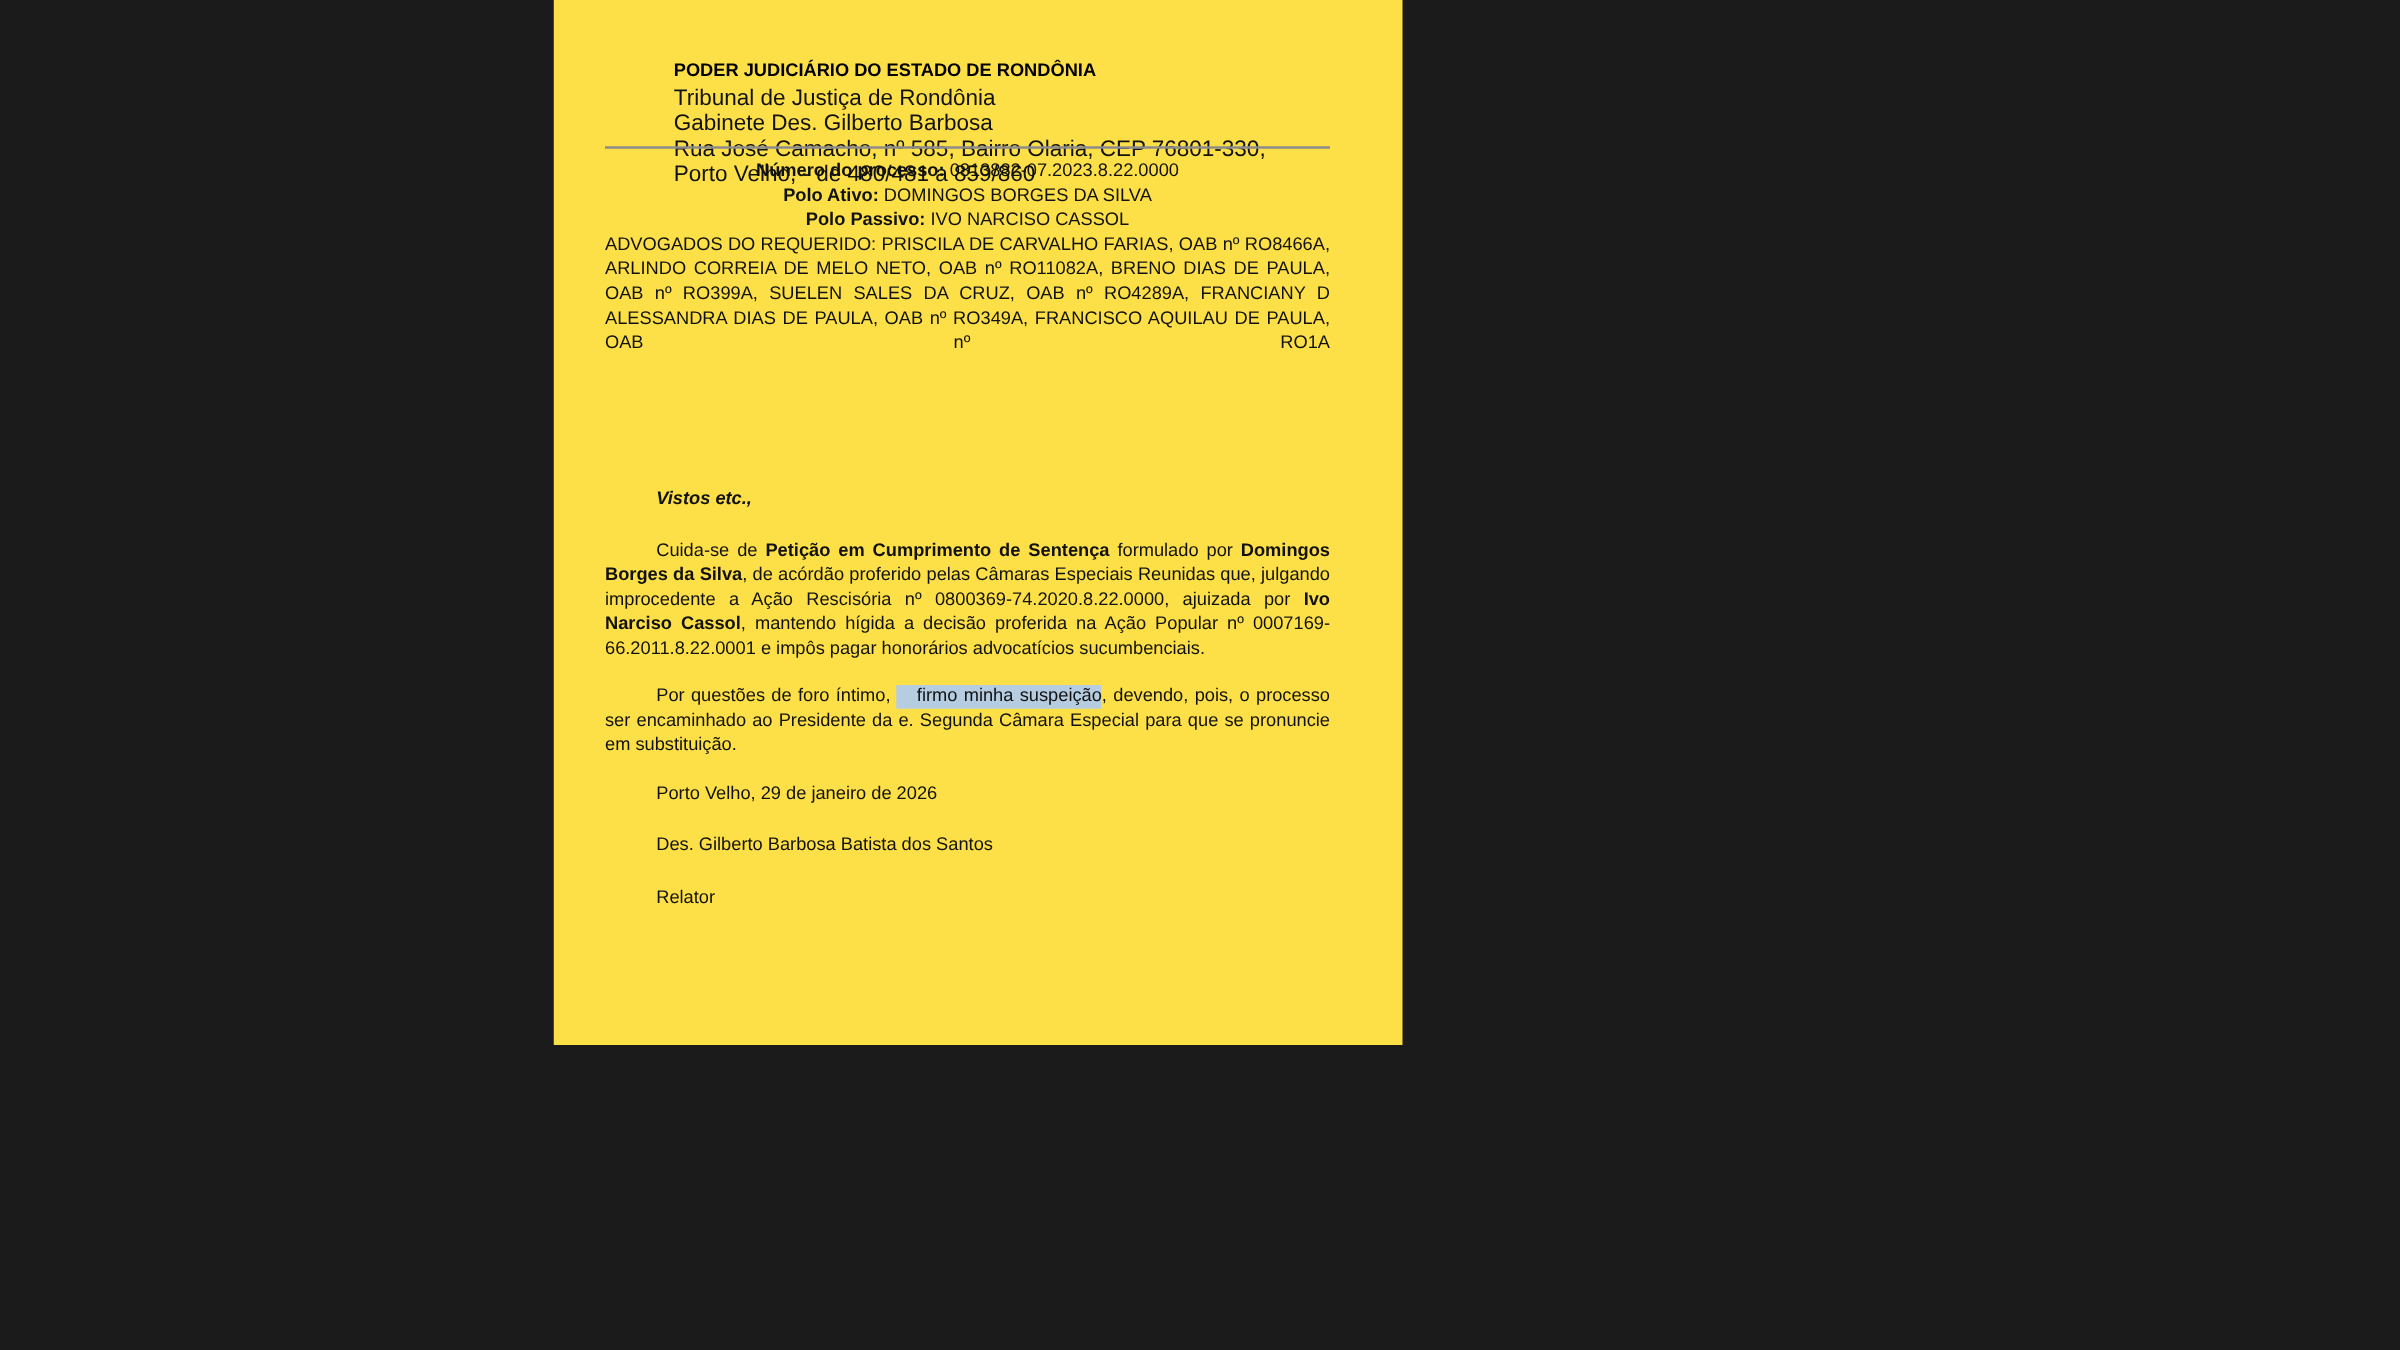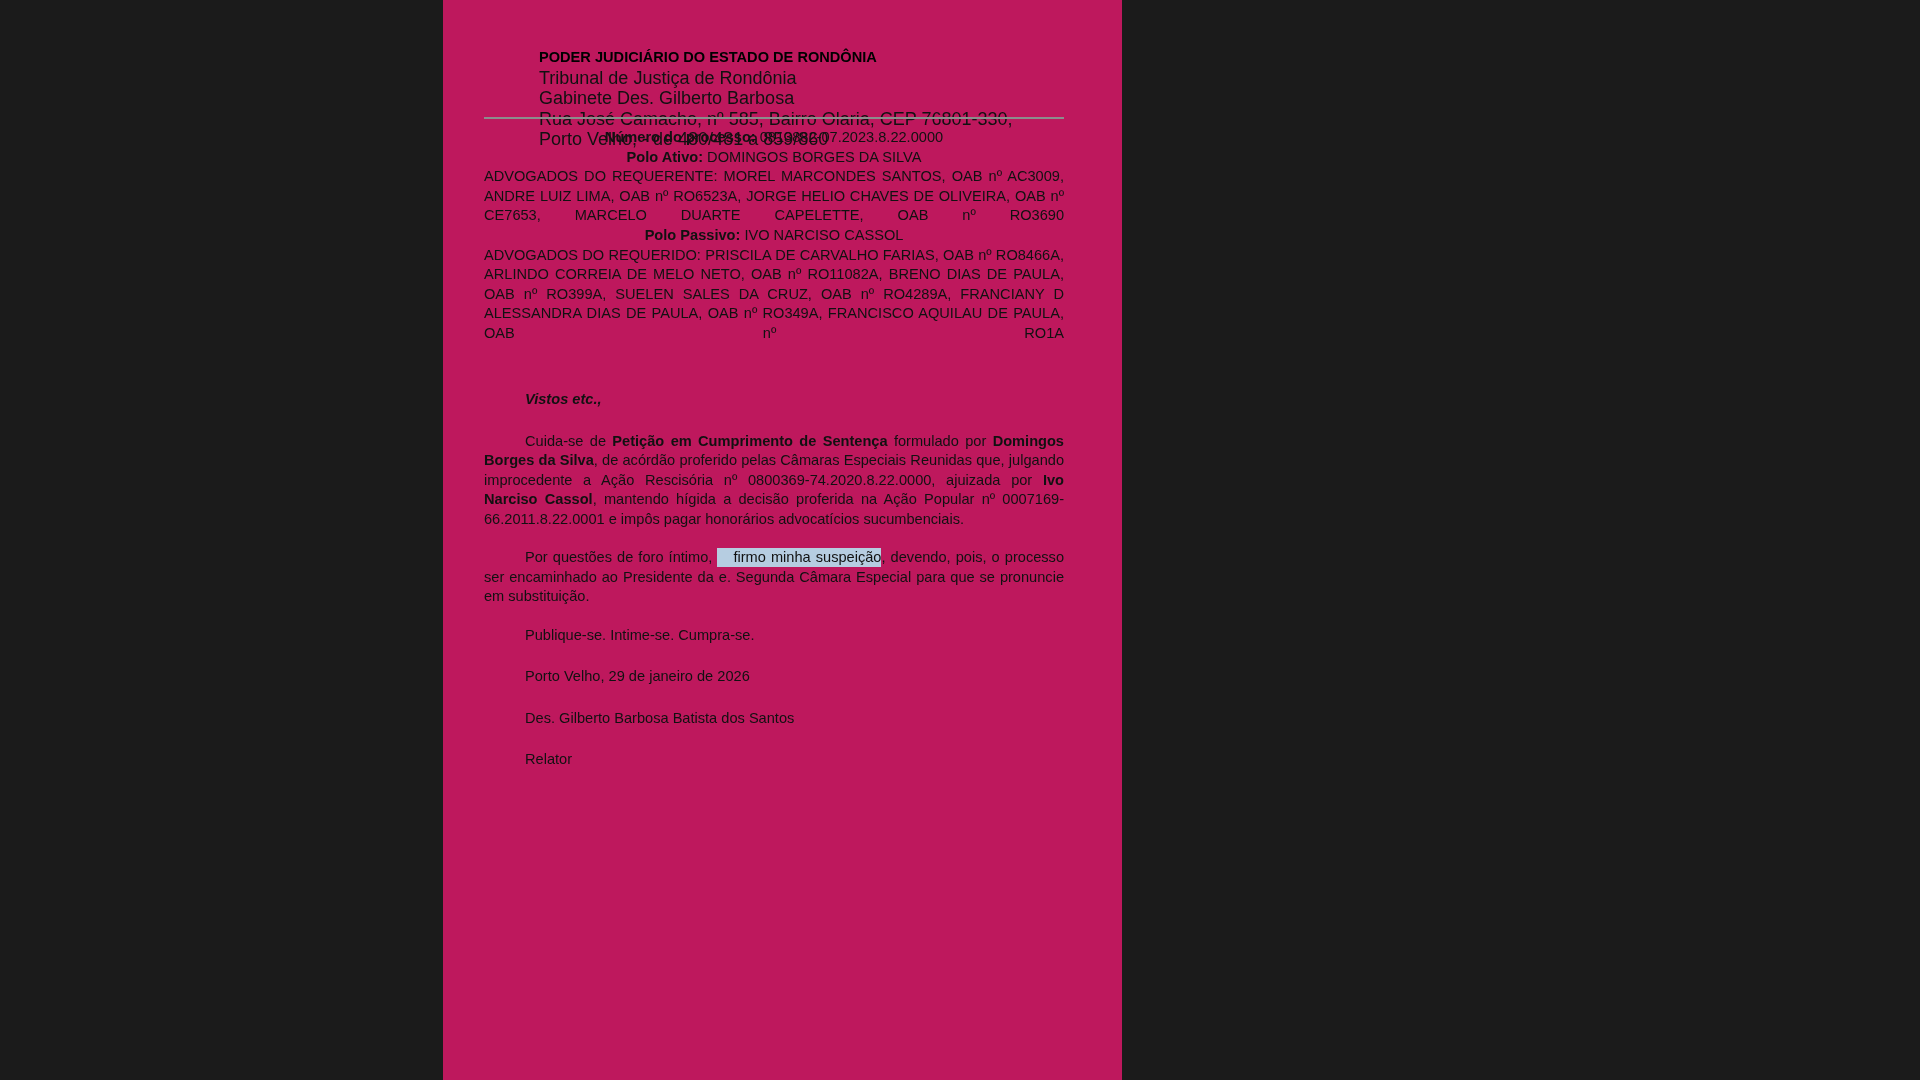--- a/index.html
+++ b/index.html
@@ -29,22 +29,22 @@
     background: #1b1b1b;
   }
   .gutter-left { left: 0; }
   .gutter-right { right: 0; width: 798px; }
 
   .page {
     position: absolute;
     left: 443px;
     top: 0;
     width: 679px;
-    height: 1080px;
-    background: #be185d;
+    height: 836px;
+    background: #fde047;
     box-sizing: border-box;
   }
 
   
   .header-block {
     position: absolute;
     left: 96px;
     top: 47px;
     width: 500px;
   }
@@ -153,21 +153,20 @@
         <span class="meta-label">Número do processo:</span>
         <span>0813882-07.2023.8.22.0000</span>
       </div>
 
 
       <div class="meta-line">
         <span class="meta-label">Polo Ativo:</span>
         <span>DOMINGOS BORGES DA SILVA</span>
       </div>
 
-      <div class="meta-just jfull">ADVOGADOS DO REQUERENTE: MOREL MARCONDES SANTOS, OAB nº AC3009, ANDRE LUIZ LIMA, OAB nº RO6523A, JORGE HELIO CHAVES DE OLIVEIRA, OAB nº CE7653, MARCELO DUARTE CAPELETTE, OAB nº RO3690</div>
 
       <div class="meta-line">
         <span class="meta-label">Polo Passivo:</span>
         <span>IVO NARCISO CASSOL</span>
       </div>
 
       <div class="meta-just jfull">ADVOGADOS DO REQUERIDO: PRISCILA DE CARVALHO FARIAS, OAB nº RO8466A, ARLINDO CORREIA DE MELO NETO, OAB nº RO11082A, BRENO DIAS DE PAULA, OAB nº RO399A, SUELEN SALES DA CRUZ, OAB nº RO4289A, FRANCIANY D ALESSANDRA DIAS DE PAULA, OAB nº RO349A, FRANCISCO AQUILAU DE PAULA, OAB nº RO1A</div>
 
     </div>
 
@@ -176,21 +175,20 @@
       <div class="vistos">Vistos etc.,</div>
 
       <div class="para">
         <span>Cuida-se de </span><b>Petição em Cumprimento de Sentença</b><span> formulado por </span><b>Domingos Borges da Silva</b><span>, de acórdão proferido pelas Câmaras Especiais Reunidas que, julgando improcedente a Ação Rescisória nº 0800369-74.2020.8.22.0000, ajuizada por </span><b>Ivo Narciso Cassol</b><span>, mantendo hígida a decisão proferida na Ação Popular nº 0007169-66.2011.8.22.0001 e impôs pagar honorários advocatícios sucumbenciais.</span>
       </div>
 
       <div class="para">
         <span>Por questões de foro íntimo, </span><span class="hl">firmo minha suspeição</span><span>, devendo, pois, o processo ser encaminhado ao Presidente da e. Segunda Câmara Especial para que se pronuncie em substituição.</span>
       </div>
 
-      <div class="closing">Publique-se. Intime-se. Cumpra-se.</div>
 
       <div class="closing">Porto Velho, 29 de janeiro de 2026</div>
 
       <div class="closing">Des. Gilberto Barbosa Batista dos Santos</div>
 
       <div class="closing">Relator</div>
 
     </div>
 
   </div>

